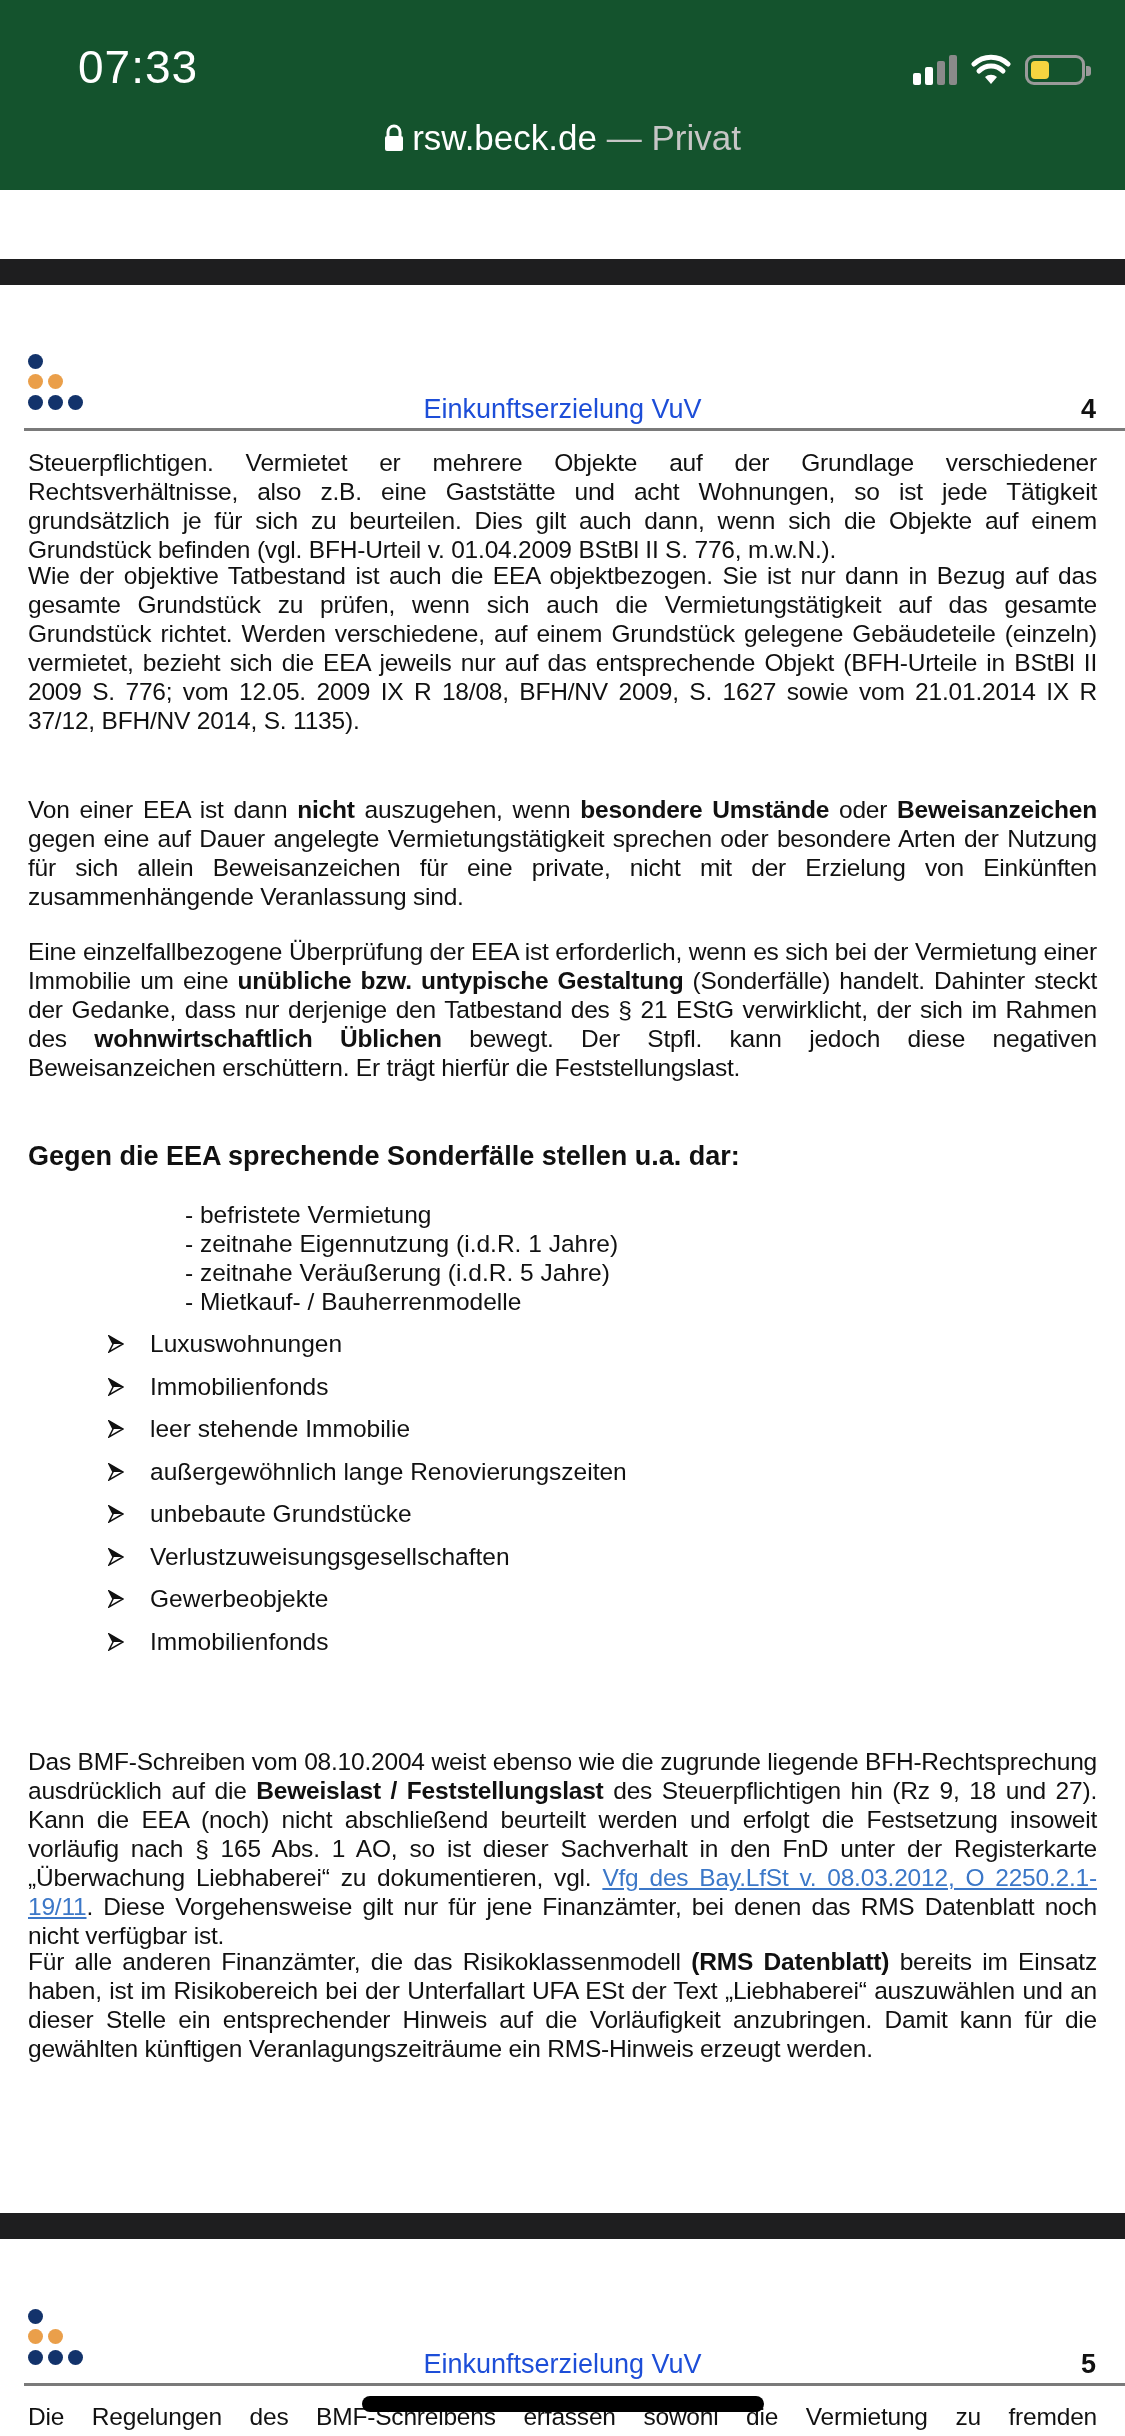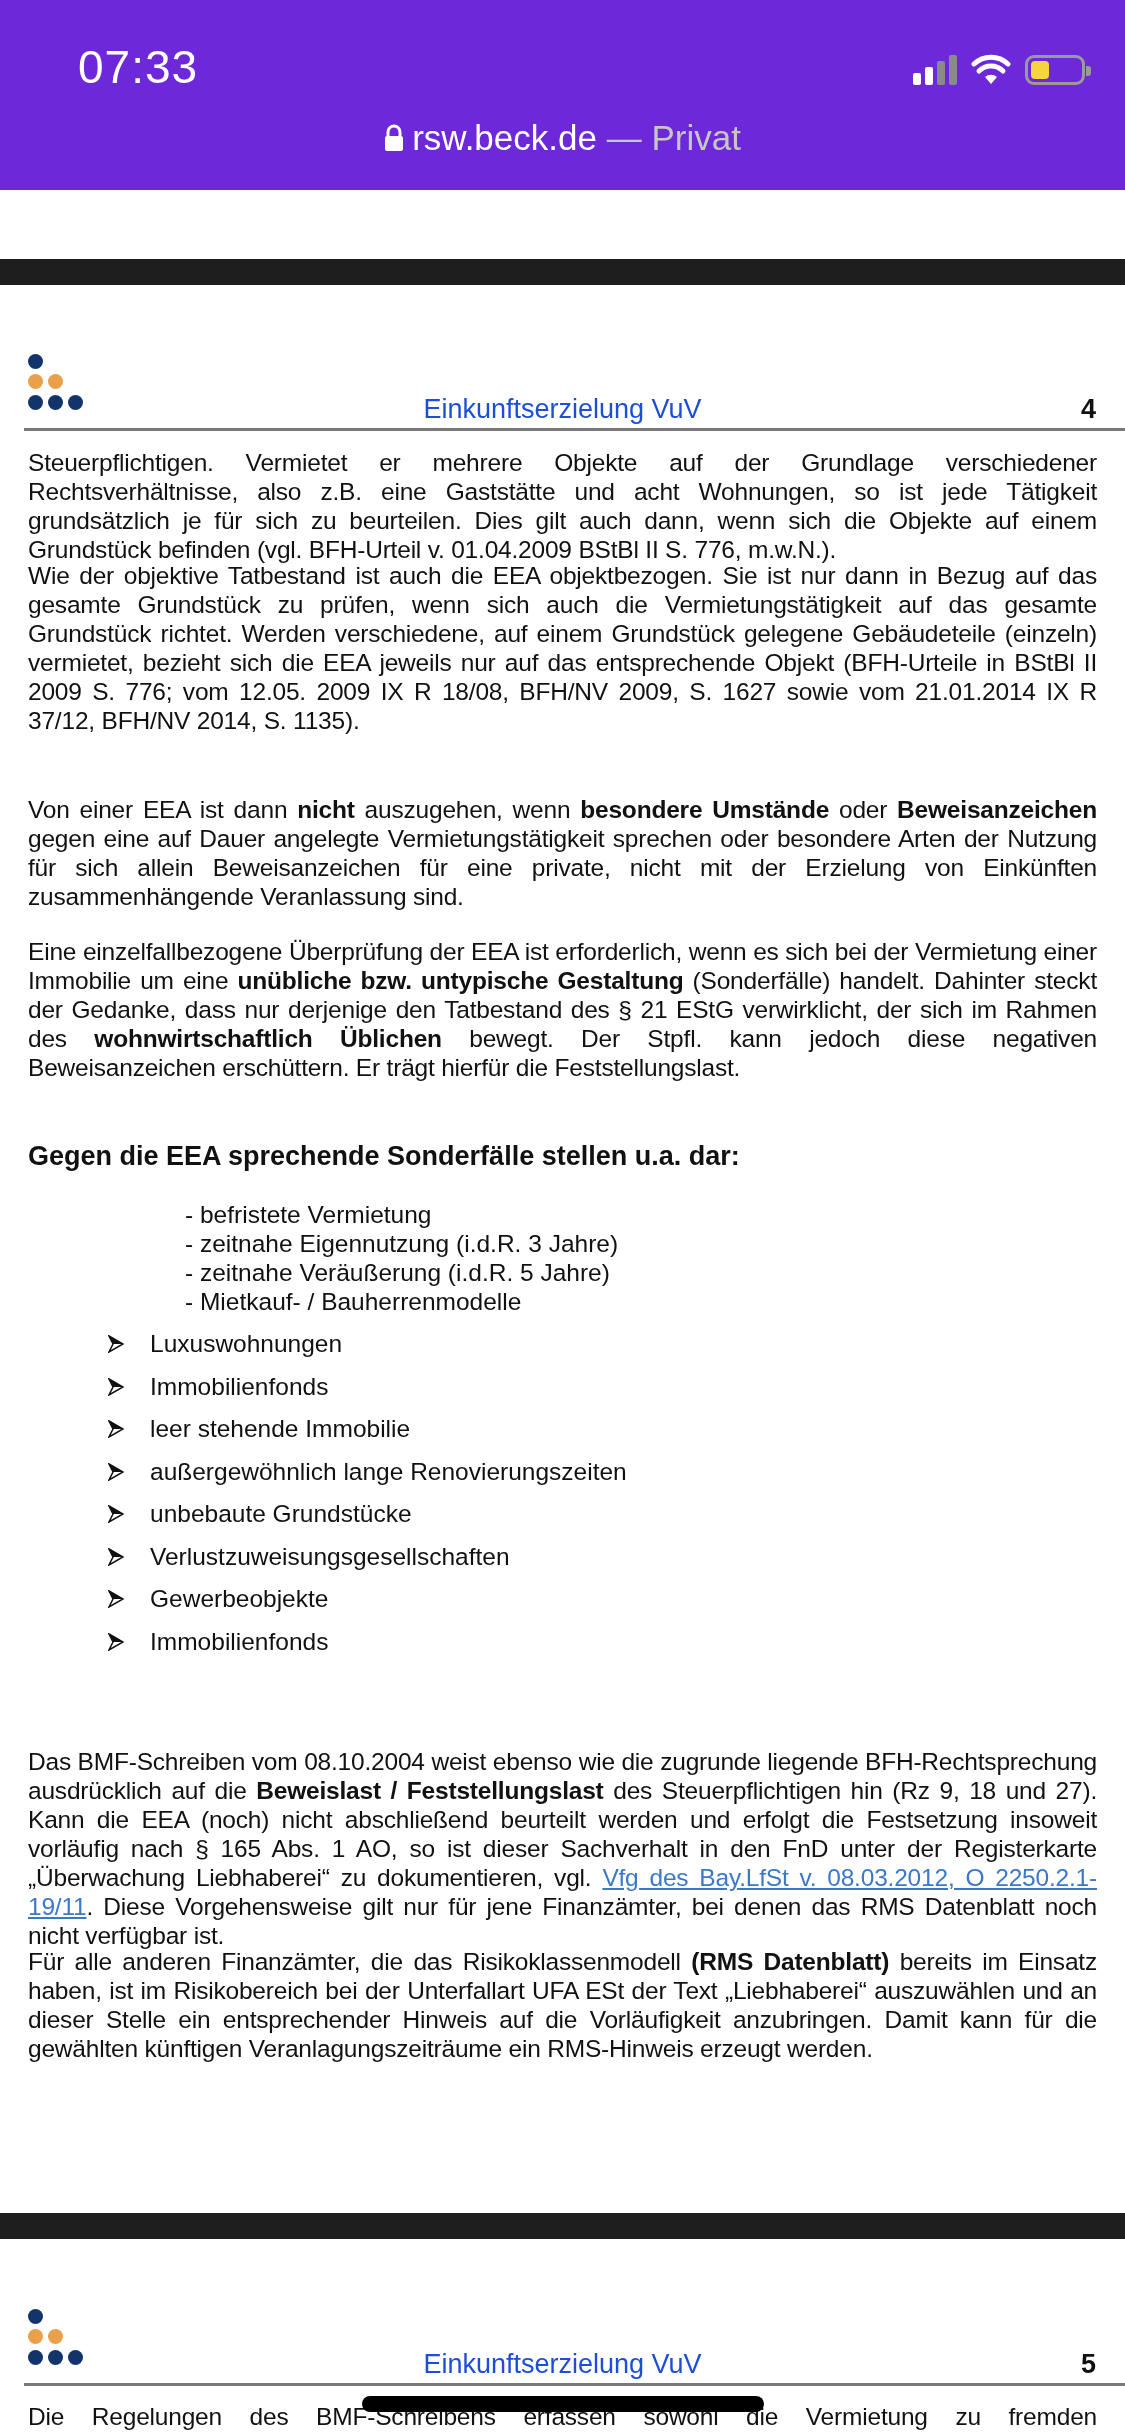--- a/index.html
+++ b/index.html
@@ -4,21 +4,21 @@
 <style>
   html, body { margin:0; padding:0; }
   body {
     width:1125px; height:2436px; overflow:hidden; position:relative;
     background:#ffffff;
     font-family:"Liberation Sans", sans-serif;
     color:#111;
   }
   .statusbar {
     position:absolute; left:0; top:0; width:1125px; height:190px;
-    background:#6d28d9;
+    background:#14532d;
   }
   .time {
     position:absolute; left:78px; top:40px;
     font-size:46px; color:#fff; font-weight:500; letter-spacing:1px;
   }
   .status-icons { position:absolute; right:40px; top:52px; height:36px; display:flex; align-items:center; gap:14px; }
   .signal { display:flex; align-items:flex-end; gap:4px; height:30px; }
   .signal span { width:8px; border-radius:2px; background:#8a8a8a; display:block; }
   .signal span.on { background:#fff; }
   .battery {
@@ -112,21 +112,21 @@
 <div class="para" style="top:561px">Wie der objektive Tatbestand ist auch die EEA objektbezogen. Sie ist nur dann in Bezug auf das gesamte Grundstück zu prüfen, wenn sich auch die Vermietungstätigkeit auf das gesamte Grundstück richtet. Werden verschiedene, auf einem Grundstück gelegene Gebäudeteile (einzeln) vermietet, bezieht sich die EEA jeweils nur auf das entsprechende Objekt (BFH-Urteile in BStBl II 2009 S. 776; vom 12.05. 2009 IX R 18/08, BFH/NV 2009, S. 1627 sowie vom 21.01.2014 IX R 37/12, BFH/NV 2014, S. 1135).</div>
 
 <div class="para" style="top:795px"><span>Von einer EEA ist dann </span><b>nicht</b><span> auszugehen, wenn </span><b>besondere Umstände</b><span> oder </span><b>Beweisanzeichen</b><span> gegen eine auf Dauer angelegte Vermietungstätigkeit sprechen oder besondere Arten der Nutzung für sich allein Beweisanzeichen für eine private, nicht mit der Erzielung von Einkünften zusammenhängende Veranlassung sind.</span></div>
 
 <div class="para" style="top:937px"><span>Eine einzelfallbezogene Überprüfung der EEA ist erforderlich, wenn es sich bei der Vermietung einer Immobilie um eine </span><b>unübliche bzw. untypische Gestaltung</b><span> (Sonderfälle) handelt. Dahinter steckt der Gedanke, dass nur derjenige den Tatbestand des § 21 EStG verwirklicht, der sich im Rahmen des </span><b>wohnwirtschaftlich Üblichen</b><span> bewegt. Der Stpfl. kann jedoch diese negativen Beweisanzeichen erschüttern. Er trägt hierfür die Feststellungslast.</span></div>
 
 <div class="heading" style="top:1141px">Gegen die EEA sprechende Sonderfälle stellen u.a. dar:</div>
 
 <div class="list" style="top:1200px">
   <div class="sub">- befristete Vermietung</div>
-  <div class="sub">- zeitnahe Eigennutzung (i.d.R. 3 Jahre)</div>
+  <div class="sub">- zeitnahe Eigennutzung (i.d.R. 1 Jahre)</div>
   <div class="sub">- zeitnahe Veräußerung (i.d.R. 5 Jahre)</div>
   <div class="sub" style="margin-bottom:13px">- Mietkauf- / Bauherrenmodelle</div>
 
   <div class="li"><svg class="arrow" viewBox="0 0 16 18">
         <path d="M1 1 L15 9 L1 17 L5 9 Z" fill="none" stroke="#111" stroke-width="1.5"></path>
         <path d="M1 1 L15 9 L5 9 Z" fill="#111"></path>
       </svg><span>Luxuswohnungen</span></div>
   <div class="li"><svg class="arrow" viewBox="0 0 16 18">
         <path d="M1 1 L15 9 L1 17 L5 9 Z" fill="none" stroke="#111" stroke-width="1.5"></path>
         <path d="M1 1 L15 9 L5 9 Z" fill="#111"></path>

